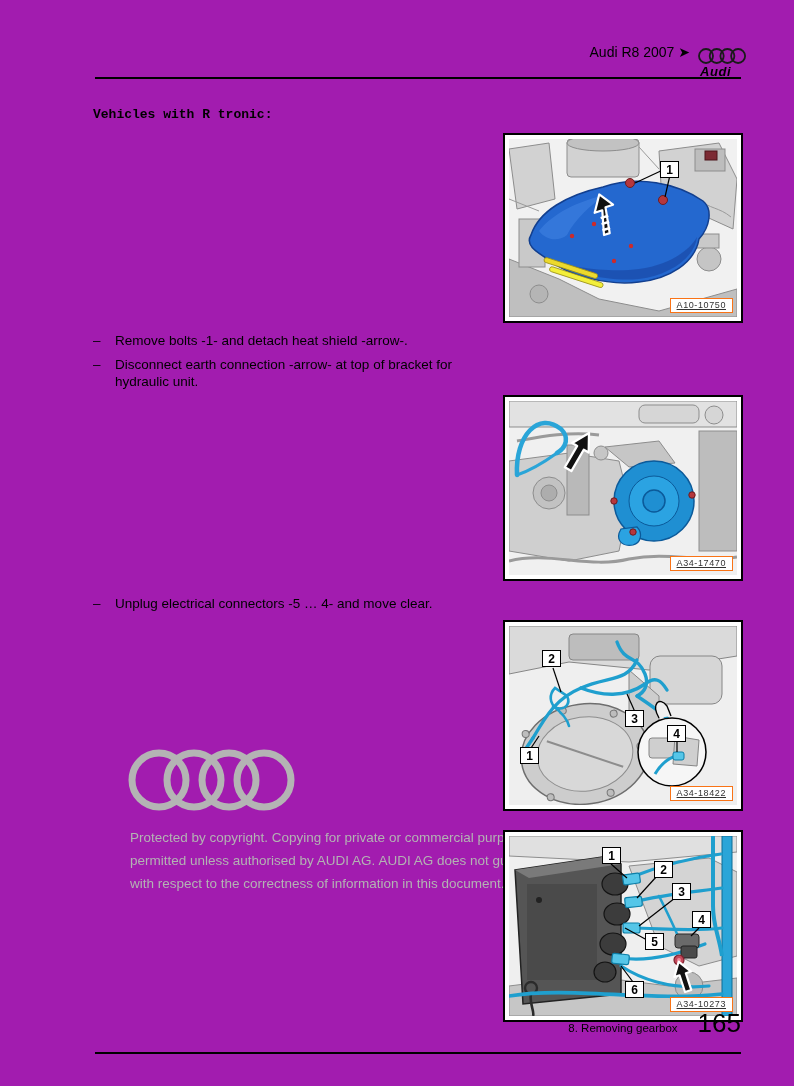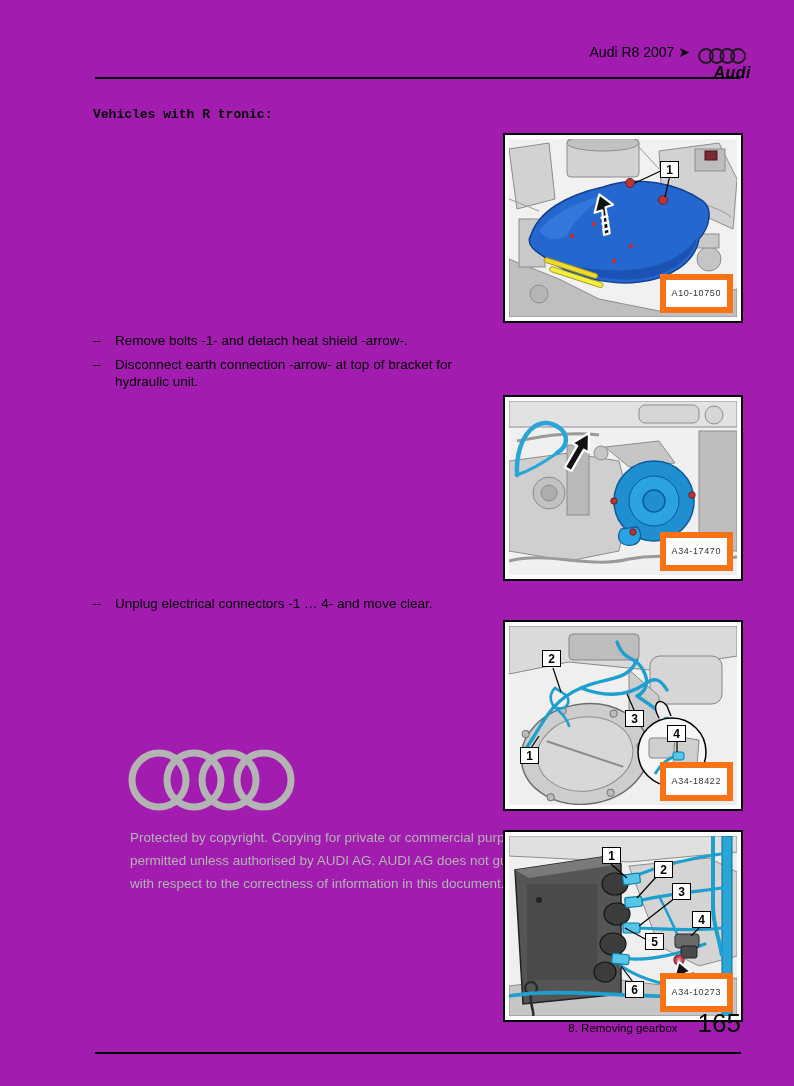--- a/index.html
+++ b/index.html
@@ -5,21 +5,21 @@
   * { margin:0; padding:0; box-sizing:border-box; }
   body { background:#888; font-family:"Liberation Sans", sans-serif; }
   .page { position:relative; width:794px; height:1086px; background:#a21caf;
           margin:0 auto; overflow:hidden; color:#000;
           font-family:"Liberation Sans", sans-serif; }
 
   
   .hdr-l1 { position:absolute; top:44px; right:104px; font-size:14px; }
   .hdr-l2 { position:absolute; top:61px; right:104px; font-size:13.5px; }
   .hdr-rings { position:absolute; top:45px; right:48px; width:48px; height:22px; }
-  .hdr-brand { position:absolute; top:64px; right:43px; font-size:16px; font-weight:bold;
+  .hdr-brand { position:absolute; top:64px; right:63px; font-size:13px; font-weight:bold;
                letter-spacing:0.5px; font-style:italic; }
   .hdr-rule { position:absolute; top:77px; left:95px; width:646px; height:2px; background:#000; }
 
   
   .sec-h { position:absolute; top:107px; left:93px; font-size:13px; font-weight:bold;font-family:Liberation Mono, monospace; }
   .step { position:absolute; left:93px; display:flex; font-size:13.5px; line-height:17px; }
   .step .dash { width:22px; flex:0 0 22px; }
   .step .stxt { width:365px; }
   .step1 { top:332px; }
   .step2 { top:356px; }
@@ -31,23 +31,23 @@
              color:#b3b3b3; white-space:nowrap; }
 
   
   .fig { position:absolute; left:503px; width:240px; border:2px solid #000;
          background:#fff; padding:4px; }
   .fig svg.art { display:block; width:100%; height:100%; background:#ffffff; }
   .fig1 { top:133px; height:190px; }
   .fig2 { top:395px; height:186px; }
   .fig3 { top:620px; height:191px; }
   .fig4 { top:830px; height:192px; }
-  .fig-label { position:absolute; right:8px; bottom:8px; border:6px solid #f97316;
+  .fig-label { position:absolute; right:8px; bottom:8px; border:1px solid #f97316;
                background:#fff; font-size:9px; color:#333; letter-spacing:0.6px;
-               padding:8px 6px; line-height:11px; }
+               padding:1px 6px; line-height:11px;text-decoration:underline; }
   .co { position:absolute; width:19px; height:17px; background:#fff; border:1.6px solid #000;
         font-size:12px; font-weight:bold; display:flex; align-items:center;
         justify-content:center; line-height:1; }
   
   .f1-1 { left:155px; top:26px; }
   .f3-2 { left:37px;  top:28px; }
   .f3-3 { left:120px; top:88px; }
   .f3-1 { left:15px;  top:125px; }
   .f3-4 { left:162px; top:103px; }
   .f4-1 { left:97px;  top:15px; }
@@ -85,21 +85,21 @@
   <div class="step step1">
     <span class="dash">–</span>
     <span class="stxt">Remove bolts -1- and detach heat shield -arrow-.</span>
   </div>
   <div class="step step2">
     <span class="dash">–</span>
     <span class="stxt">Disconnect earth connection -arrow- at top of bracket for hydraulic unit.</span>
   </div>
   <div class="step step3">
     <span class="dash">–</span>
-    <span class="stxt">Unplug electrical connectors -1 … 4- and move clear.</span>
+    <span class="stxt">Unplug electrical connectors -5 … 4- and move clear.</span>
   </div>
 
   <svg class="wm-rings" viewBox="0 0 168 76">
     <g fill="none" stroke="#b4b4b4" stroke-width="7">
       <circle cx="31" cy="38" r="27"></circle>
         <circle cx="66" cy="38" r="27"></circle>
       <circle cx="101" cy="38" r="27"></circle>
         <circle cx="136" cy="38" r="27"></circle>
     </g>
   </svg>

